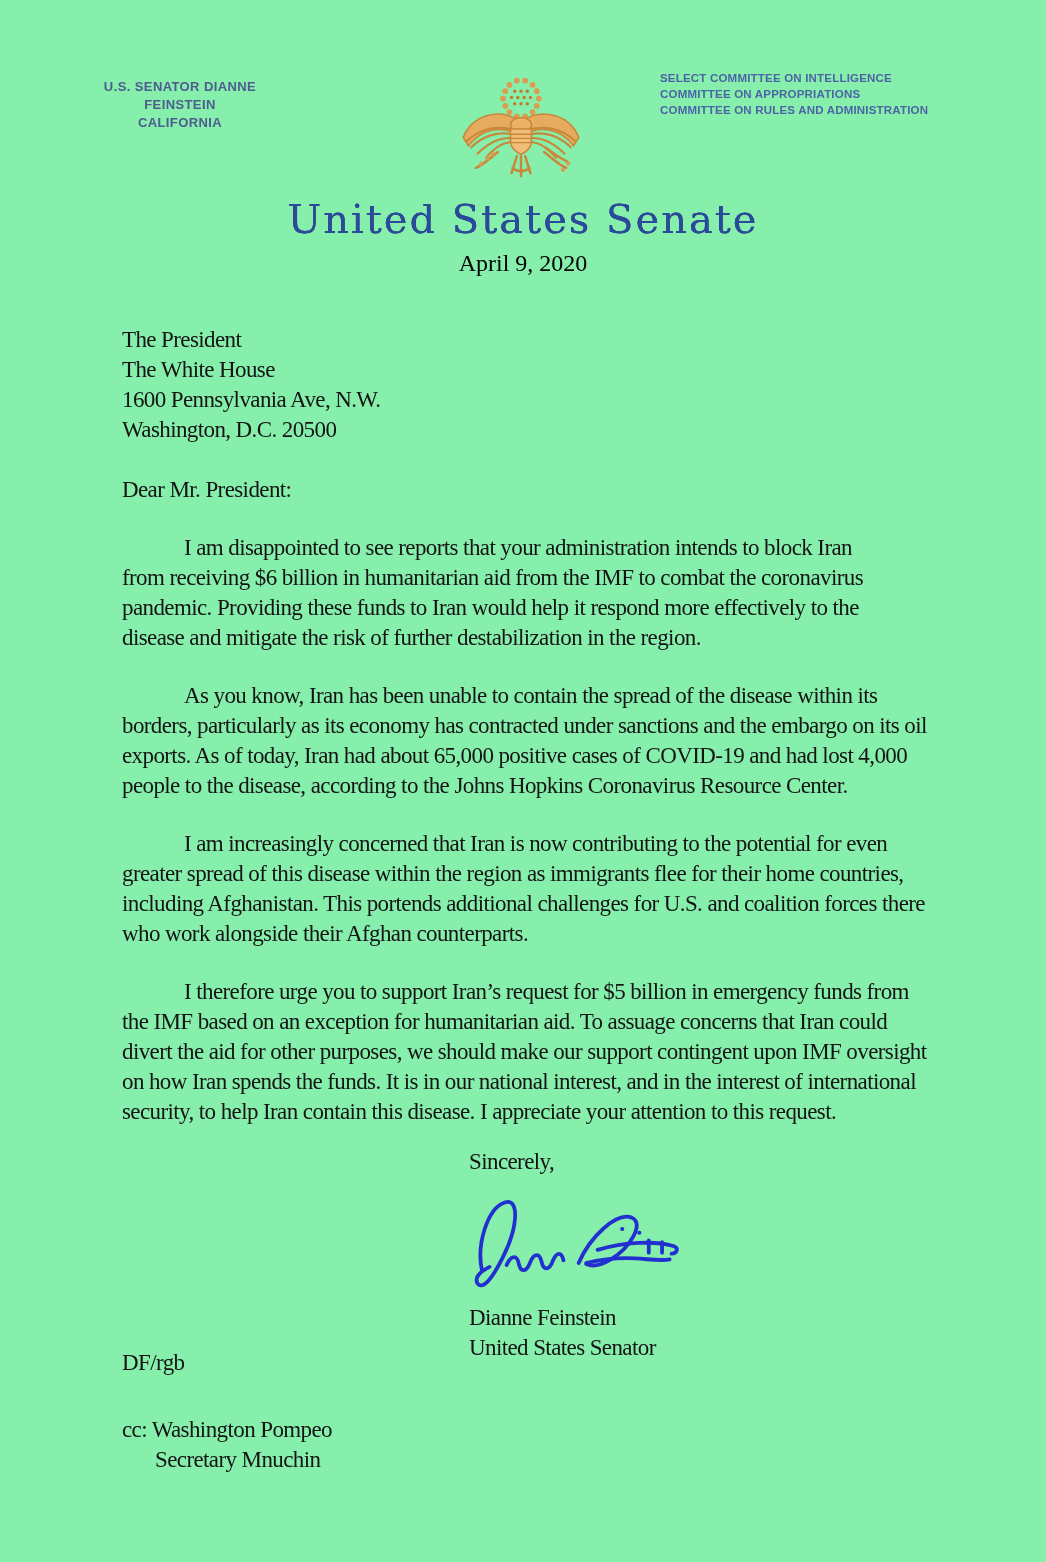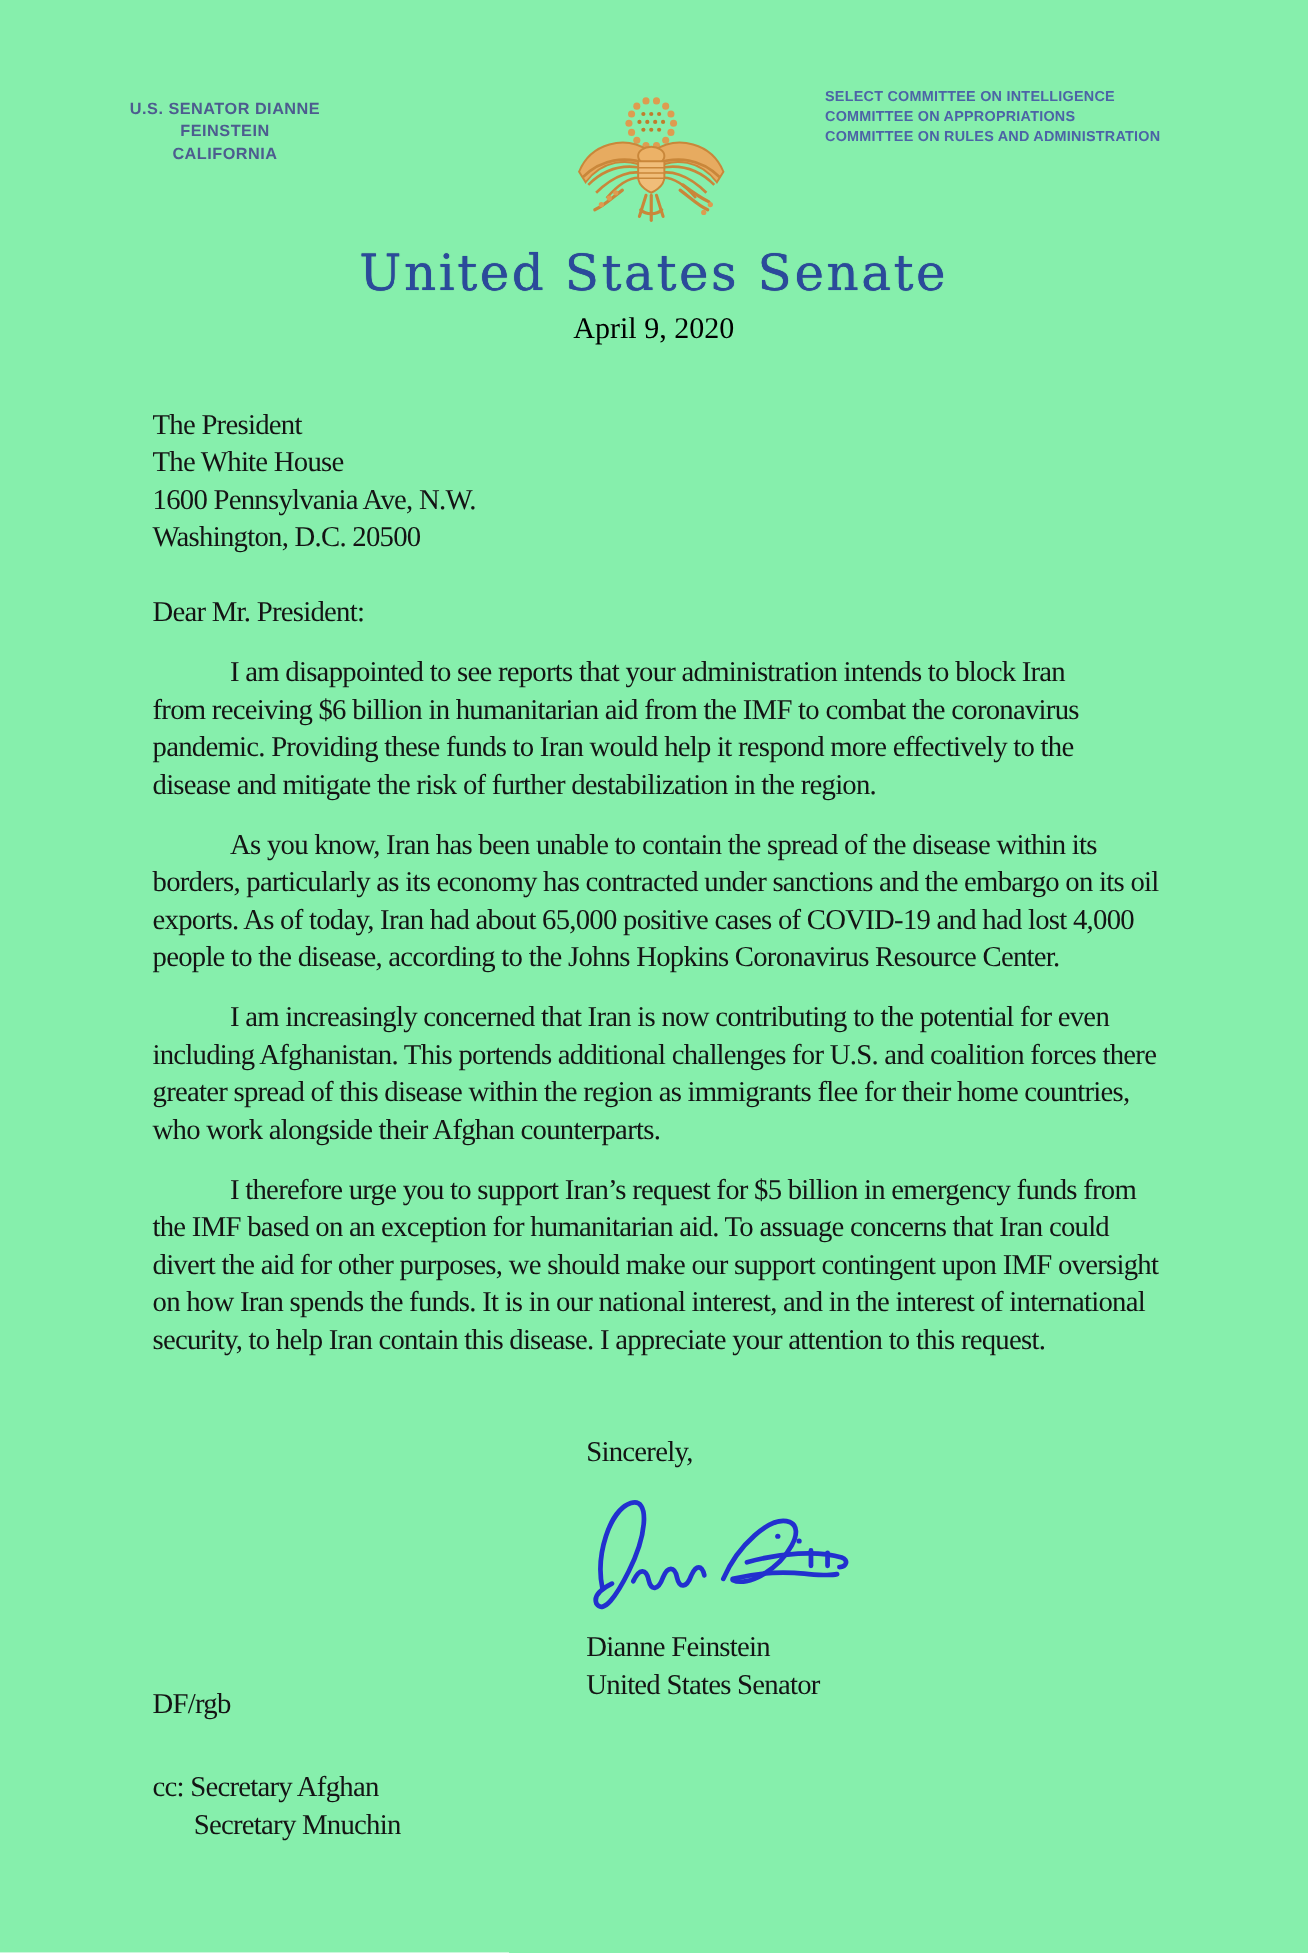--- a/index.html
+++ b/index.html
@@ -35,21 +35,21 @@
     font-size:24px; color:#000;
   }
 
   
   .letter-body {
     position:absolute; left:122px; top:325px; width:852px;
     font-size:23px; line-height:30px; letter-spacing:-0.6px;
   }
   .line { white-space:nowrap; height:30px; }
   .salutation { margin-top:30px; }
-  .para { margin-top:18px; }
+  .para { margin-top:28px; }
   .indent { padding-left:62px; }
 
   
   .closing {
     position:absolute; left:430px; top:1147px;
     font-size:23px; line-height:30px; letter-spacing:-0.6px;margin-left:39px;
   }
   .signature-wrap { margin-top:6px; margin-left:-6px; height:112px; }
   .sig-name { margin-top:8px; }
 
@@ -167,22 +167,22 @@
 
     <div class="para">
       <div class="line indent">As you know, Iran has been unable to contain the spread of the disease within its</div>
       <div class="line">borders, particularly as its economy has contracted under sanctions and the embargo on its oil</div>
       <div class="line">exports. As of today, Iran had about 65,000 positive cases of COVID-19 and had lost 4,000</div>
       <div class="line">people to the disease, according to the Johns Hopkins Coronavirus Resource Center.</div>
     </div>
 
     <div class="para">
       <div class="line indent">I am increasingly concerned that Iran is now contributing to the potential for even</div>
+      <div class="line">greater spread of this disease within the region as immigrants flee for their home countries,</div>
       <div class="line">including Afghanistan. This portends additional challenges for U.S. and coalition forces there</div>
-      <div class="line">greater spread of this disease within the region as immigrants flee for their home countries,</div>
       <div class="line">who work alongside their Afghan counterparts.</div>
     </div>
 
     <div class="para">
       <div class="line indent">I therefore urge you to support Iran’s request for $5 billion in emergency funds from</div>
       <div class="line">the IMF based on an exception for humanitarian aid. To assuage concerns that Iran could</div>
       <div class="line">divert the aid for other purposes, we should make our support contingent upon IMF oversight</div>
       <div class="line">on how Iran spends the funds. It is in our national interest, and in the interest of international</div>
       <div class="line">security, to help Iran contain this disease. I appreciate your attention to this request.</div>
     </div>
@@ -206,17 +206,17 @@
             <circle cx="186" cy="52" r="2.2"></circle>
         </g>
       </svg>
     </div>
     <div class="line sig-name">Dianne Feinstein</div>
     <div class="line">United States Senator</div>
   </div>
 
   <div class="footer-initials line">DF/rgb</div>
   <div class="footer-cc">
-    <div class="line">cc: Secretary Afghan</div>
+    <div class="line">cc: Washington Pompeo</div>
     <div class="line cc-indent">Secretary Mnuchin</div>
   </div>
 
 </div>
 
 </body></html>

